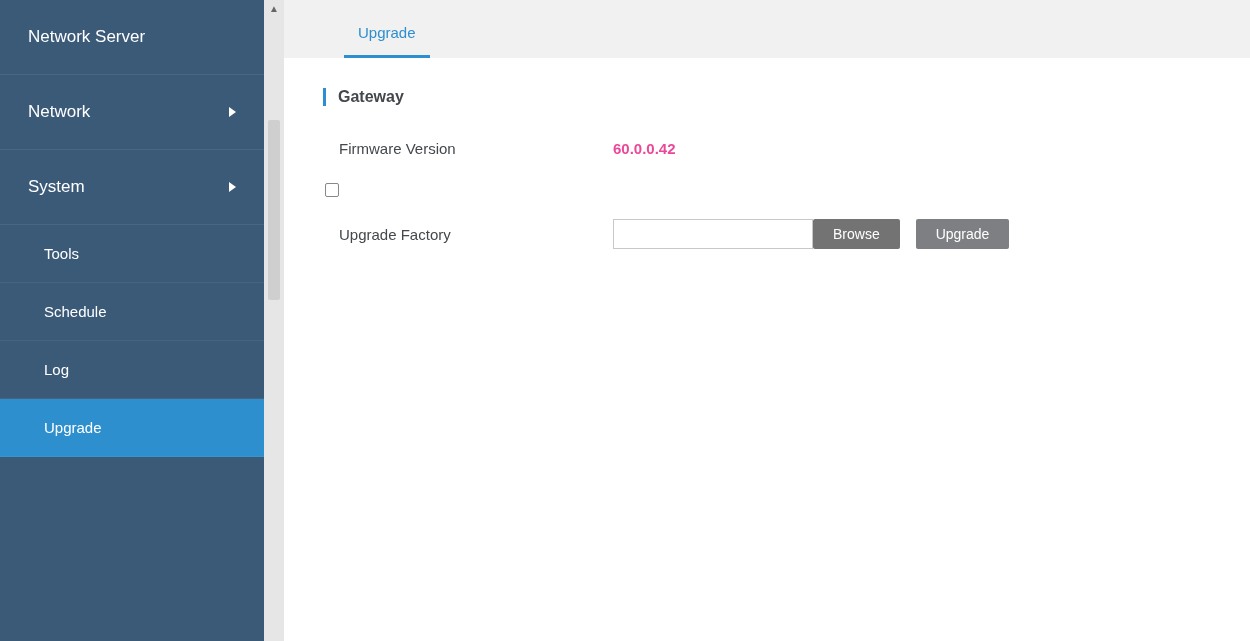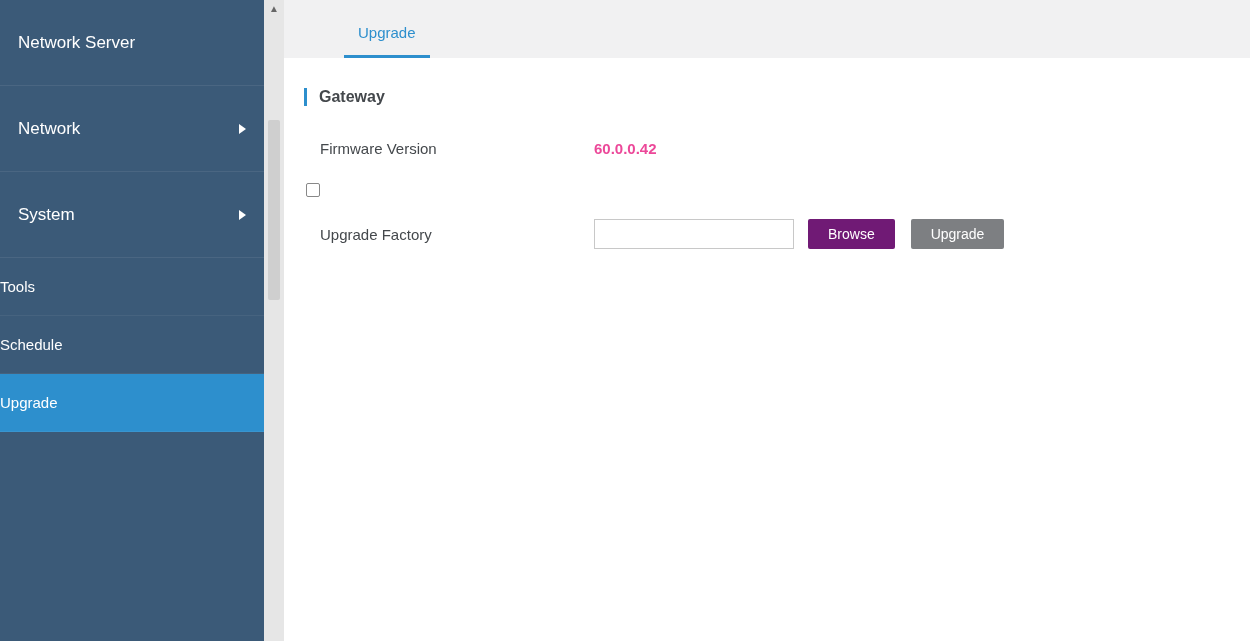--- a/index.html
+++ b/index.html
@@ -1,51 +1,51 @@
 <!DOCTYPE html>
 <html><head>
   <meta charset="utf-8">
   <style>
     * { margin: 0; padding: 0; box-sizing: border-box; }
     body { font-family: Arial, Helvetica, sans-serif; font-size: 14px; color: #333; background: #fff; width: 1250px; height: 641px; overflow: hidden; }
     .layout { display: flex; width: 100%; height: 100%; }
 
     
     .sidebar { width: 264px; background: #3b5a78; color: #fff; position: relative; flex-shrink: 0; }
-    .sidebar-item { display: flex; align-items: center; justify-content: space-between; padding: 0 18px; height: 86px; border-bottom: 1px solid rgba(255,255,255,0.08); font-size: 17px; cursor: pointer; }
-    .sidebar-sub { display: flex; align-items: center; height: 58px; font-size: 15px; border-bottom: 1px solid rgba(255,255,255,0.06); cursor: pointer; }
+    .sidebar-item { display: flex; align-items: center; justify-content: space-between; padding: 0 28px; height: 75px; border-bottom: 1px solid rgba(255,255,255,0.08); font-size: 17px; cursor: pointer; }
+    .sidebar-sub { display: flex; align-items: center; height: 58px; padding-left: 44px; font-size: 15px; border-bottom: 1px solid rgba(255,255,255,0.06); cursor: pointer; }
     .sidebar-sub.active { background: #2d8fcd; }
     .caret { width: 0; height: 0; display: inline-block; }
     .caret-right { border-top: 5px solid transparent; border-bottom: 5px solid transparent; border-left: 7px solid #fff; }
     .caret-down { border-left: 5px solid transparent; border-right: 5px solid transparent; border-top: 7px solid #fff; }
 
     
     .scroll-strip { width: 20px; background: #e6e6e6; flex-shrink: 0; position: relative; }
     .scroll-arrow { position: absolute; top: 4px; left: 50%; transform: translateX(-50%); color: #666; font-size: 10px; line-height: 1; cursor: pointer; }
     .scroll-thumb { position: absolute; top: 120px; left: 4px; width: 12px; height: 180px; background: #cfcfcf; border-radius: 2px; }
 
     
     .main { flex: 1; background: #fff; }
     .tabbar { height: 58px; background: #f1f1f2; padding-left: 56px; display: flex; align-items: flex-end; }
     .tab { height: 52px; display: flex; align-items: center; padding: 0 18px 0 18px; font-size: 15px; color: #2d8fcd; cursor: pointer; position: relative; }
     .tab.active::after { content: ""; position: absolute; left: 4px; right: 4px; bottom: 0; height: 3px; background: #2d8fcd; }
 
-    .content { padding: 30px 0 0 20px; }
+    .content { padding: 30px 0 0 39px; }
     .section-title { font-size: 16px; font-weight: bold; color: #44484c; padding-left: 12px; border-left: 3px solid #2d8fcd; margin-bottom: 34px; }
 
     .field-row { display: flex; align-items: center; margin-bottom: 26px; }
     .field-row.tight { margin-bottom: 22px; }
     .field-label { width: 290px; padding-left: 16px; font-size: 15px; color: #44484c; }
     .field-value { font-size: 15px; font-weight: bold; color: #ec4899; }
 
     .checkbox { width: 14px; height: 14px; border: 1px solid #888; border-radius: 2px; margin-left: 2px; cursor: pointer; background: #fff; }
 
     .file-input { width: 200px; height: 30px; border: 1px solid #c8c8c8; background: #fff; padding: 0 6px; font-size: 14px; }
     .btn { height: 30px; padding: 0 20px; border: none; color: #fff; font-size: 14px; cursor: pointer; border-radius: 2px; }
-    .btn-primary { background: #701a75; margin-left: 14px; }
+    .btn-primary { background: #737373; margin-left: 0; }
     .btn-secondary { background: #7d7f82; margin-left: 16px; }
   </style>
 </head>
 <body>
 
 <div class="layout">
 
   <nav class="sidebar">
     <div class="sidebar-item">
       <span>Network Server</span>
@@ -56,20 +56,23 @@
     </div>
     <div class="sidebar-item">
       <span>System</span>
       <span class="caret caret-right"></span>
     </div>
     <div class="sidebar-sub">
       <span>Tools</span>
     </div>
     <div class="sidebar-sub">
       <span>Schedule</span>
+    </div>
+    <div class="sidebar-sub">
+      <span>Log</span>
     </div>
     <div class="sidebar-sub active">
       <span>Upgrade</span>
     </div>
   </nav>
 
   <div class="scroll-strip">
     <span class="scroll-arrow">▲</span>
     <div class="scroll-thumb"></div>
   </div>

